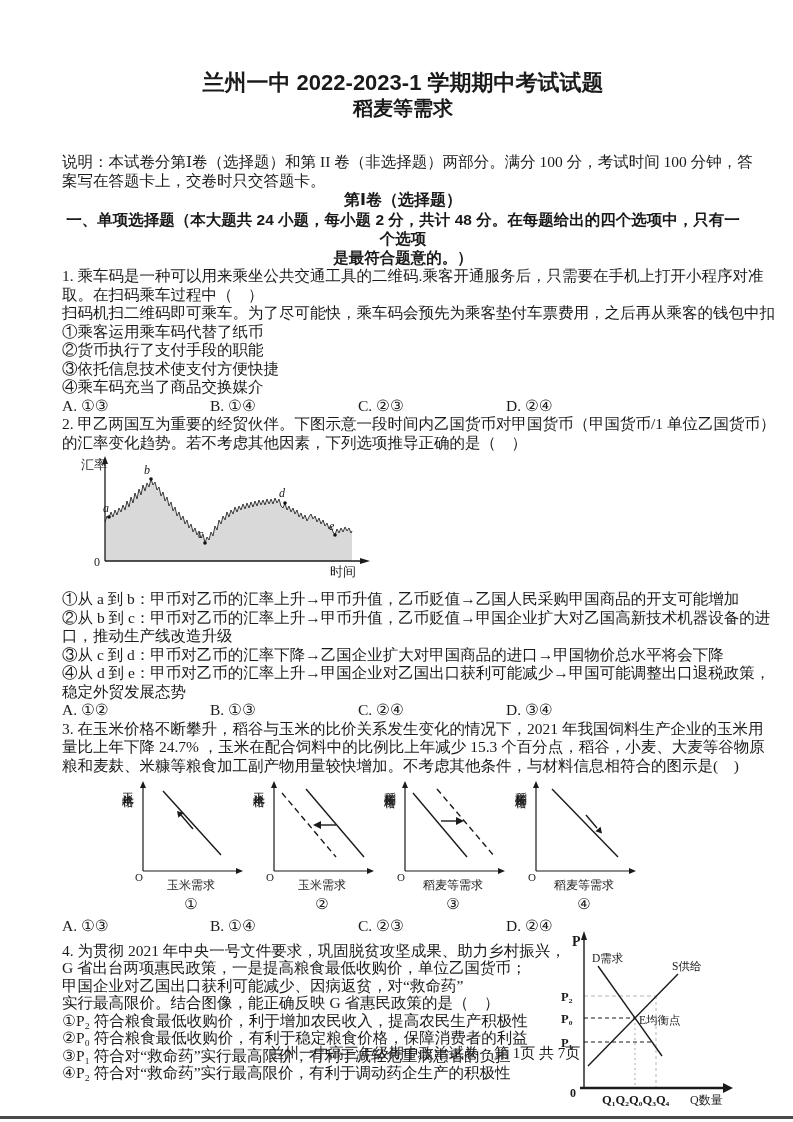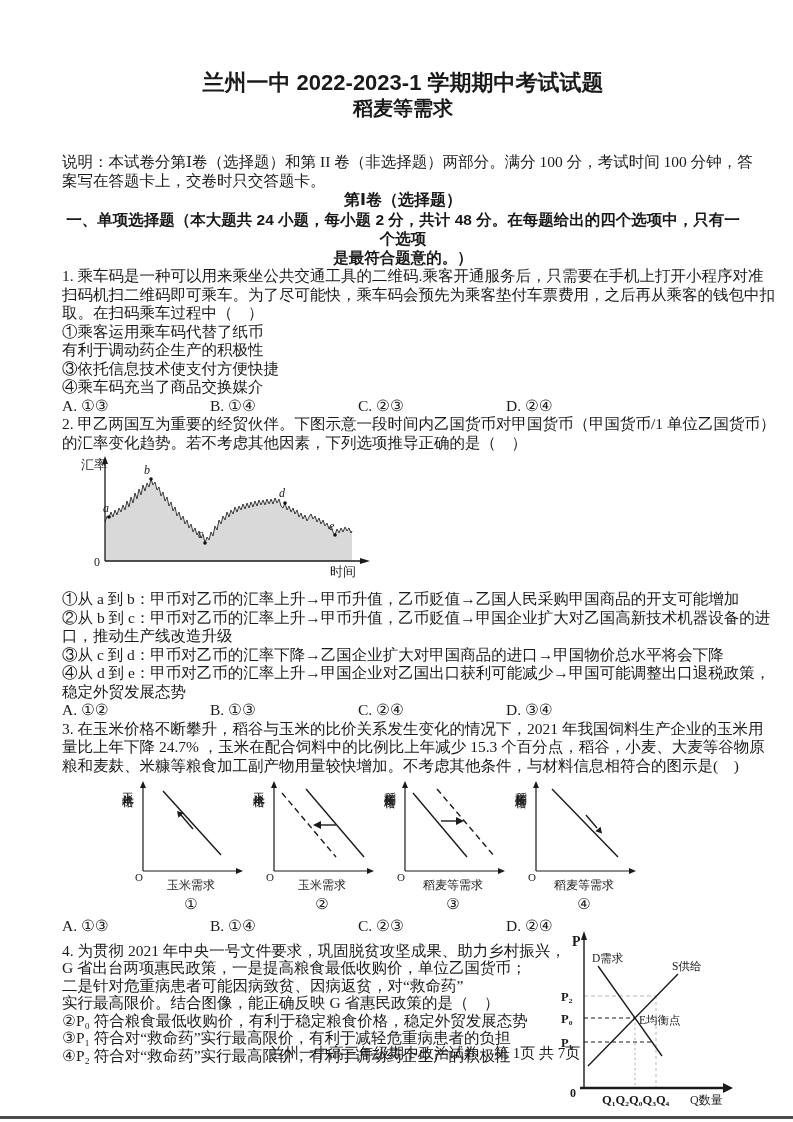--- a/index.html
+++ b/index.html
@@ -49,24 +49,24 @@
 
     <div class="sec-title">第Ⅰ卷（选择题）</div>
 
     <div class="part-header">
       <div>一、单项选择题（本大题共 24 小题，每小题 2 分，共计 48 分。在每题给出的四个选项中，只有一个选项</div>
       <div>是最符合题意的。）</div>
     </div>
 
     <div>
       <div class="line">1. 乘车码是一种可以用来乘坐公共交通工具的二维码.乘客开通服务后，只需要在手机上打开小程序对准</div>
+      <div class="line">取。在扫码乘车过程中（　）</div>
       <div class="line">扫码机扫二维码即可乘车。为了尽可能快，乘车码会预先为乘客垫付车票费用，之后再从乘客的钱包中扣</div>
-      <div class="line">取。在扫码乘车过程中（　）</div>
       <div class="line">①乘客运用乘车码代替了纸币</div>
-      <div class="line">有利于调动药企生产的积极性</div>
+      <div class="line">②货币执行了支付手段的职能</div>
       <div class="line">③依托信息技术使支付方便快捷</div>
       <div class="line">④乘车码充当了商品交换媒介</div>
       <div class="opts">
         <span class="opt">A. ①③</span>
         <span class="opt">B. ①④</span>
         <span class="opt">C. ②③</span>
         <span class="opt">D. ②④</span>
       </div>
     </div>
 
@@ -223,23 +223,24 @@
         <span class="opt">A. ①③</span>
         <span class="opt">B. ①④</span>
         <span class="opt">C. ②③</span>
         <span class="opt">D. ②④</span>
       </div>
     </div>
 
     <div class="q4wrap">
       <div class="line">4. 为贯彻 2021 年中央一号文件要求，巩固脱贫攻坚成果、助力乡村振兴，</div>
       <div class="line">G 省出台两项惠民政策，一是提高粮食最低收购价，单位乙国货币；</div>
-      <div class="line">二是针对危重病患者可能因病致贫、因病返贫，对“救命药”</div>
+      <div class="line">甲国企业对乙国出口获利可能减少、因病返贫，对“救命药”</div>
       <div class="line">实行最高限价。结合图像，能正确反映 G 省惠民政策的是（　）</div>
-      <div class="line">②P₀ 符合粮食最低收购价，有利于稳定粮食价格，稳定外贸发展态势</div>
+      <div class="line">①P₂ 符合粮食最低收购价，利于增加农民收入，提高农民生产积极性</div>
+      <div class="line">②P₀ 符合粮食最低收购价，有利于稳定粮食价格，保障消费者的利益</div>
       <div class="line">③P₁ 符合对“救命药”实行最高限价，有利于减轻危重病患者的负担</div>
       <div class="line">④P₂ 符合对“救命药”实行最高限价，有利于调动药企生产的积极性</div>
 
       <div class="sdfig">
         <svg width="205" height="185" viewBox="0 0 205 185">
 
           <line x1="34" y1="70" x2="106" y2="70" stroke="#b5b5b5" stroke-width="1" stroke-dasharray="4,3"></line>
           <line x1="106" y1="70" x2="106" y2="162" stroke="#b5b5b5" stroke-width="1" stroke-dasharray="3,3"></line>
           <line x1="34" y1="92" x2="85" y2="92" stroke="#1a1a1a" stroke-width="1" stroke-dasharray="4,3"></line>
           <line x1="85" y1="92" x2="85" y2="162" stroke="#aaaaaa" stroke-width="1" stroke-dasharray="2,3"></line>

